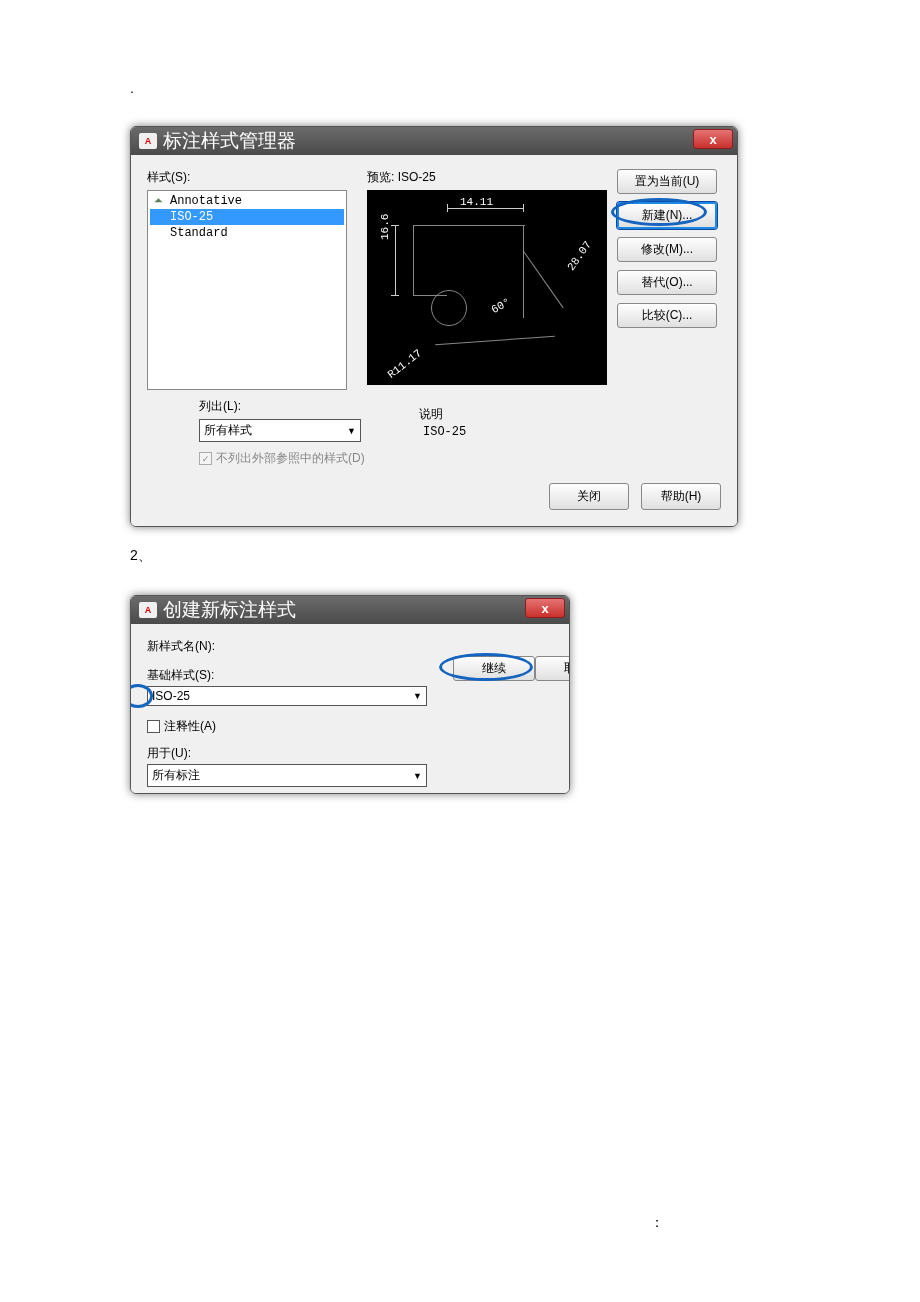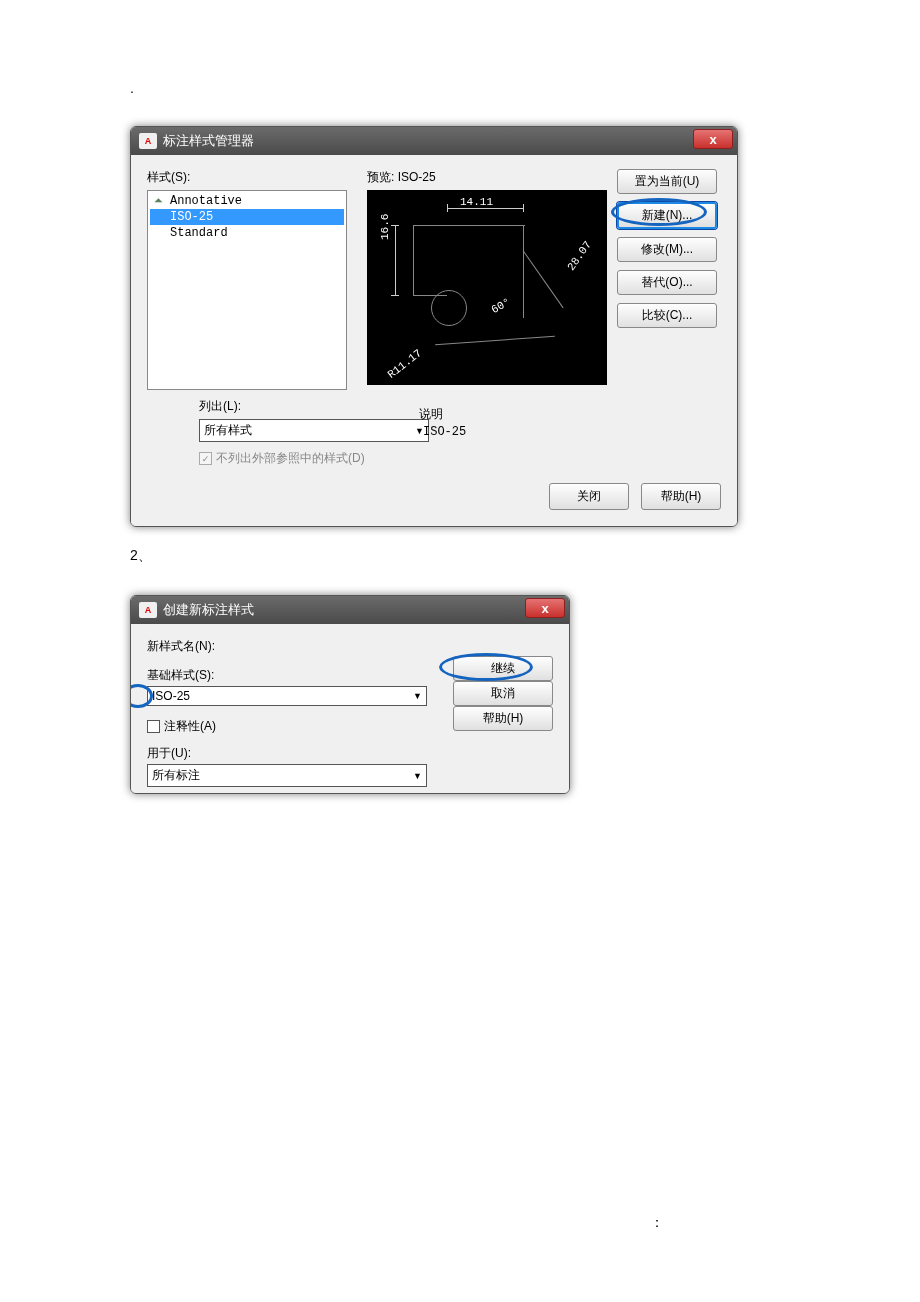--- a/index.html
+++ b/index.html
@@ -26,21 +26,21 @@
       height: 28px;
     }
     .titlebar .app-icon {
       width: 18px; height: 16px;
       background: #f0f0f0;
       display: flex; align-items: center; justify-content: center;
       color: #d00; font-weight: bold; font-size: 9px;
       margin-right: 6px;
       border-radius: 2px;
     }
-    .titlebar .title-text { font-size: 13px; }
+    .titlebar .title-text { font-size: 19px; }
     .titlebar .close-btn {
       position: absolute; right: 4px; top: 2px;
       width: 40px; height: 20px;
       background: linear-gradient(to bottom, #e57373, #c9302c);
       border: 1px solid #8a1f1f;
       border-radius: 3px;
       color: #fff; font-weight: bold; font-size: 13px;
       display: flex; align-items: center; justify-content: center;
       cursor: pointer;
     }
@@ -98,40 +98,40 @@
       border-radius: 50%;
       position: absolute;
       pointer-events: none;
     }
     
     .desc-label { margin-top: 8px; }
     .desc-text { font-family: "Courier New", monospace; padding-left: 4px; margin-top: 2px; }
     
     .d1-lower { margin-top: 8px; }
     .select-box {
-      width: 230px;
+      width: 162px;
       border: 1px solid #555;
       background: #fff;
       padding: 2px 4px;
       display: flex; justify-content: space-between; align-items: center;
       cursor: pointer;
     }
     .dropdown-arrow { font-size: 9px; }
     .checkbox-row { margin-top: 8px; display: flex; align-items: center; gap: 4px; color: #888; }
     .checkbox { width: 13px; height: 13px; border: 1px solid #aaa; background: #f5f5f5; display: inline-flex; align-items: center; justify-content: center; font-size: 9px; color: #888; }
     
     .footer-btns { display: flex; justify-content: flex-end; gap: 12px; margin-top: 16px; }
     .footer-btns .btn { min-width: 80px; padding: 4px 12px; }
     
     .step-num { font-size: 14px; }
     
     .d2 .dialog-body { padding: 14px 16px 6px 16px; position: relative; }
     .d2-row { display: flex; align-items: flex-start; }
     .d2-left { flex: 1; }
-    .d2-right { width: 100px; display: flex; flex-direction: column; padding-top: 18px; position: relative; }
+    .d2-right { width: 100px; display: flex; flex-direction: row; padding-top: 18px; position: relative; }
     .text-input {
       width: 280px;
       border: 1px solid #555;
       background: #fff;
       padding: 2px 4px;
       margin-top: 2px;
       font-family: "Courier New", monospace;
     }
     .field-group { margin-bottom: 12px; }
     .d2 .select-box { width: 280px; margin-top: 2px; }

